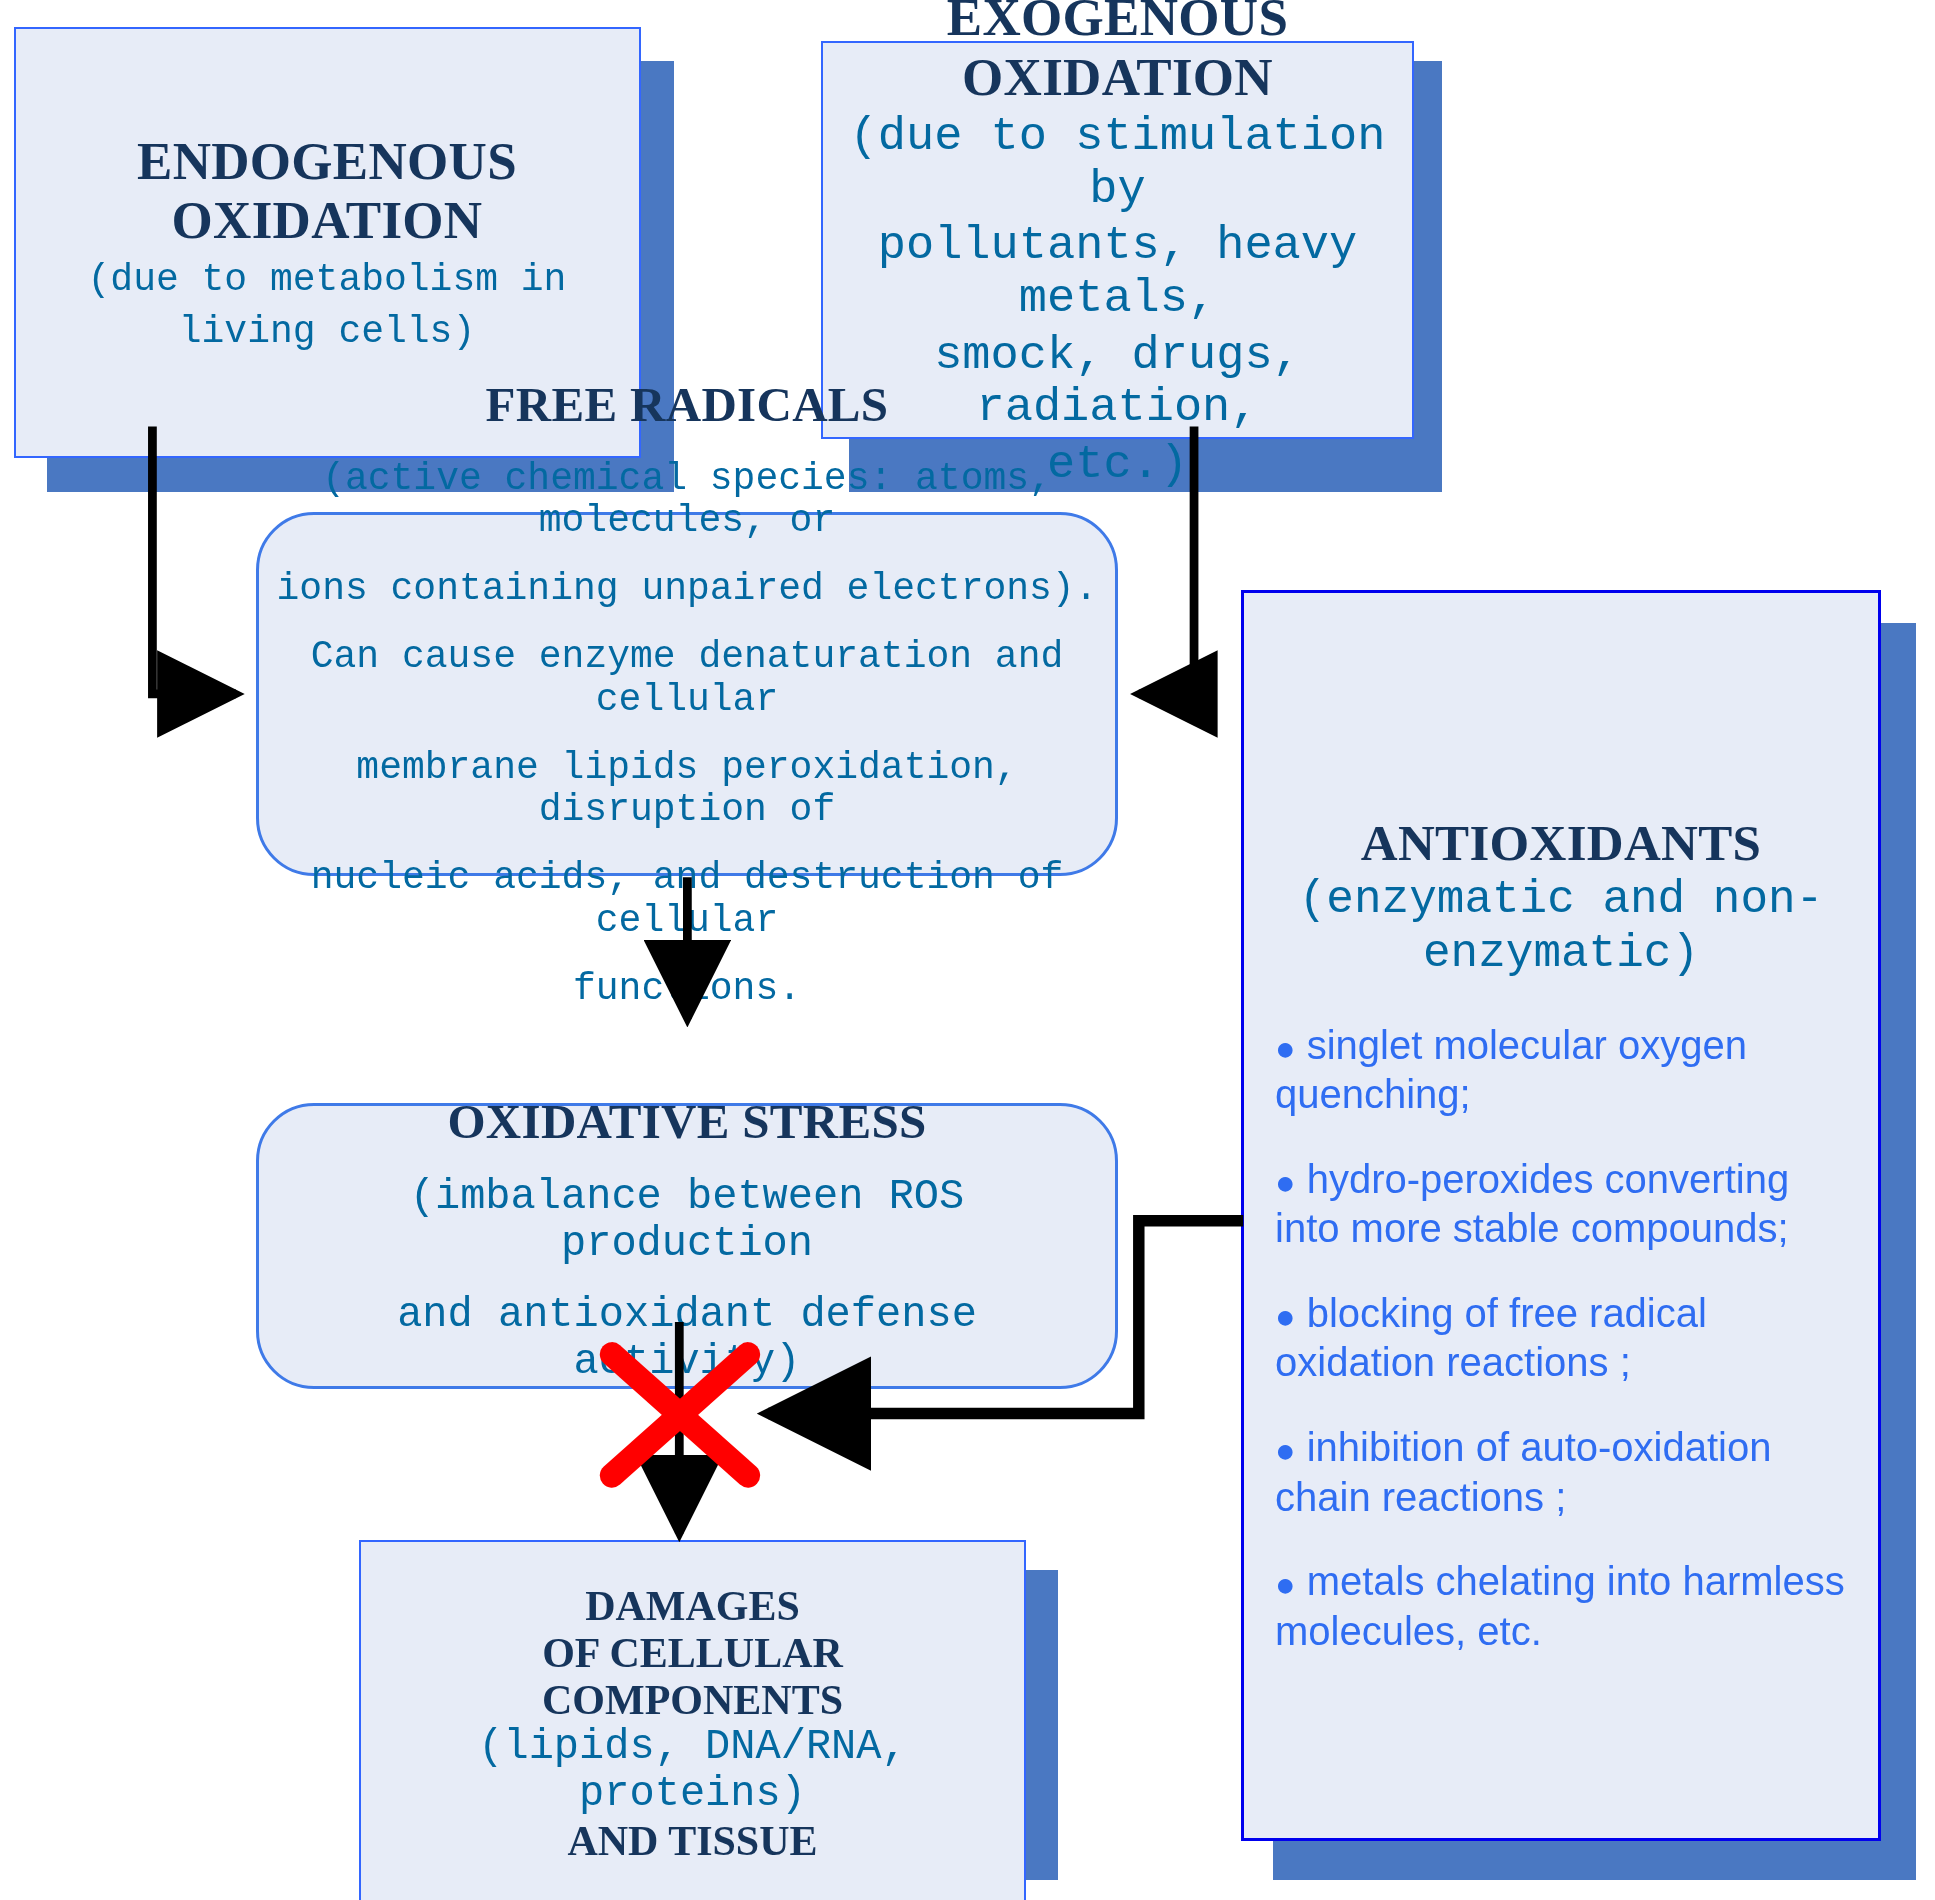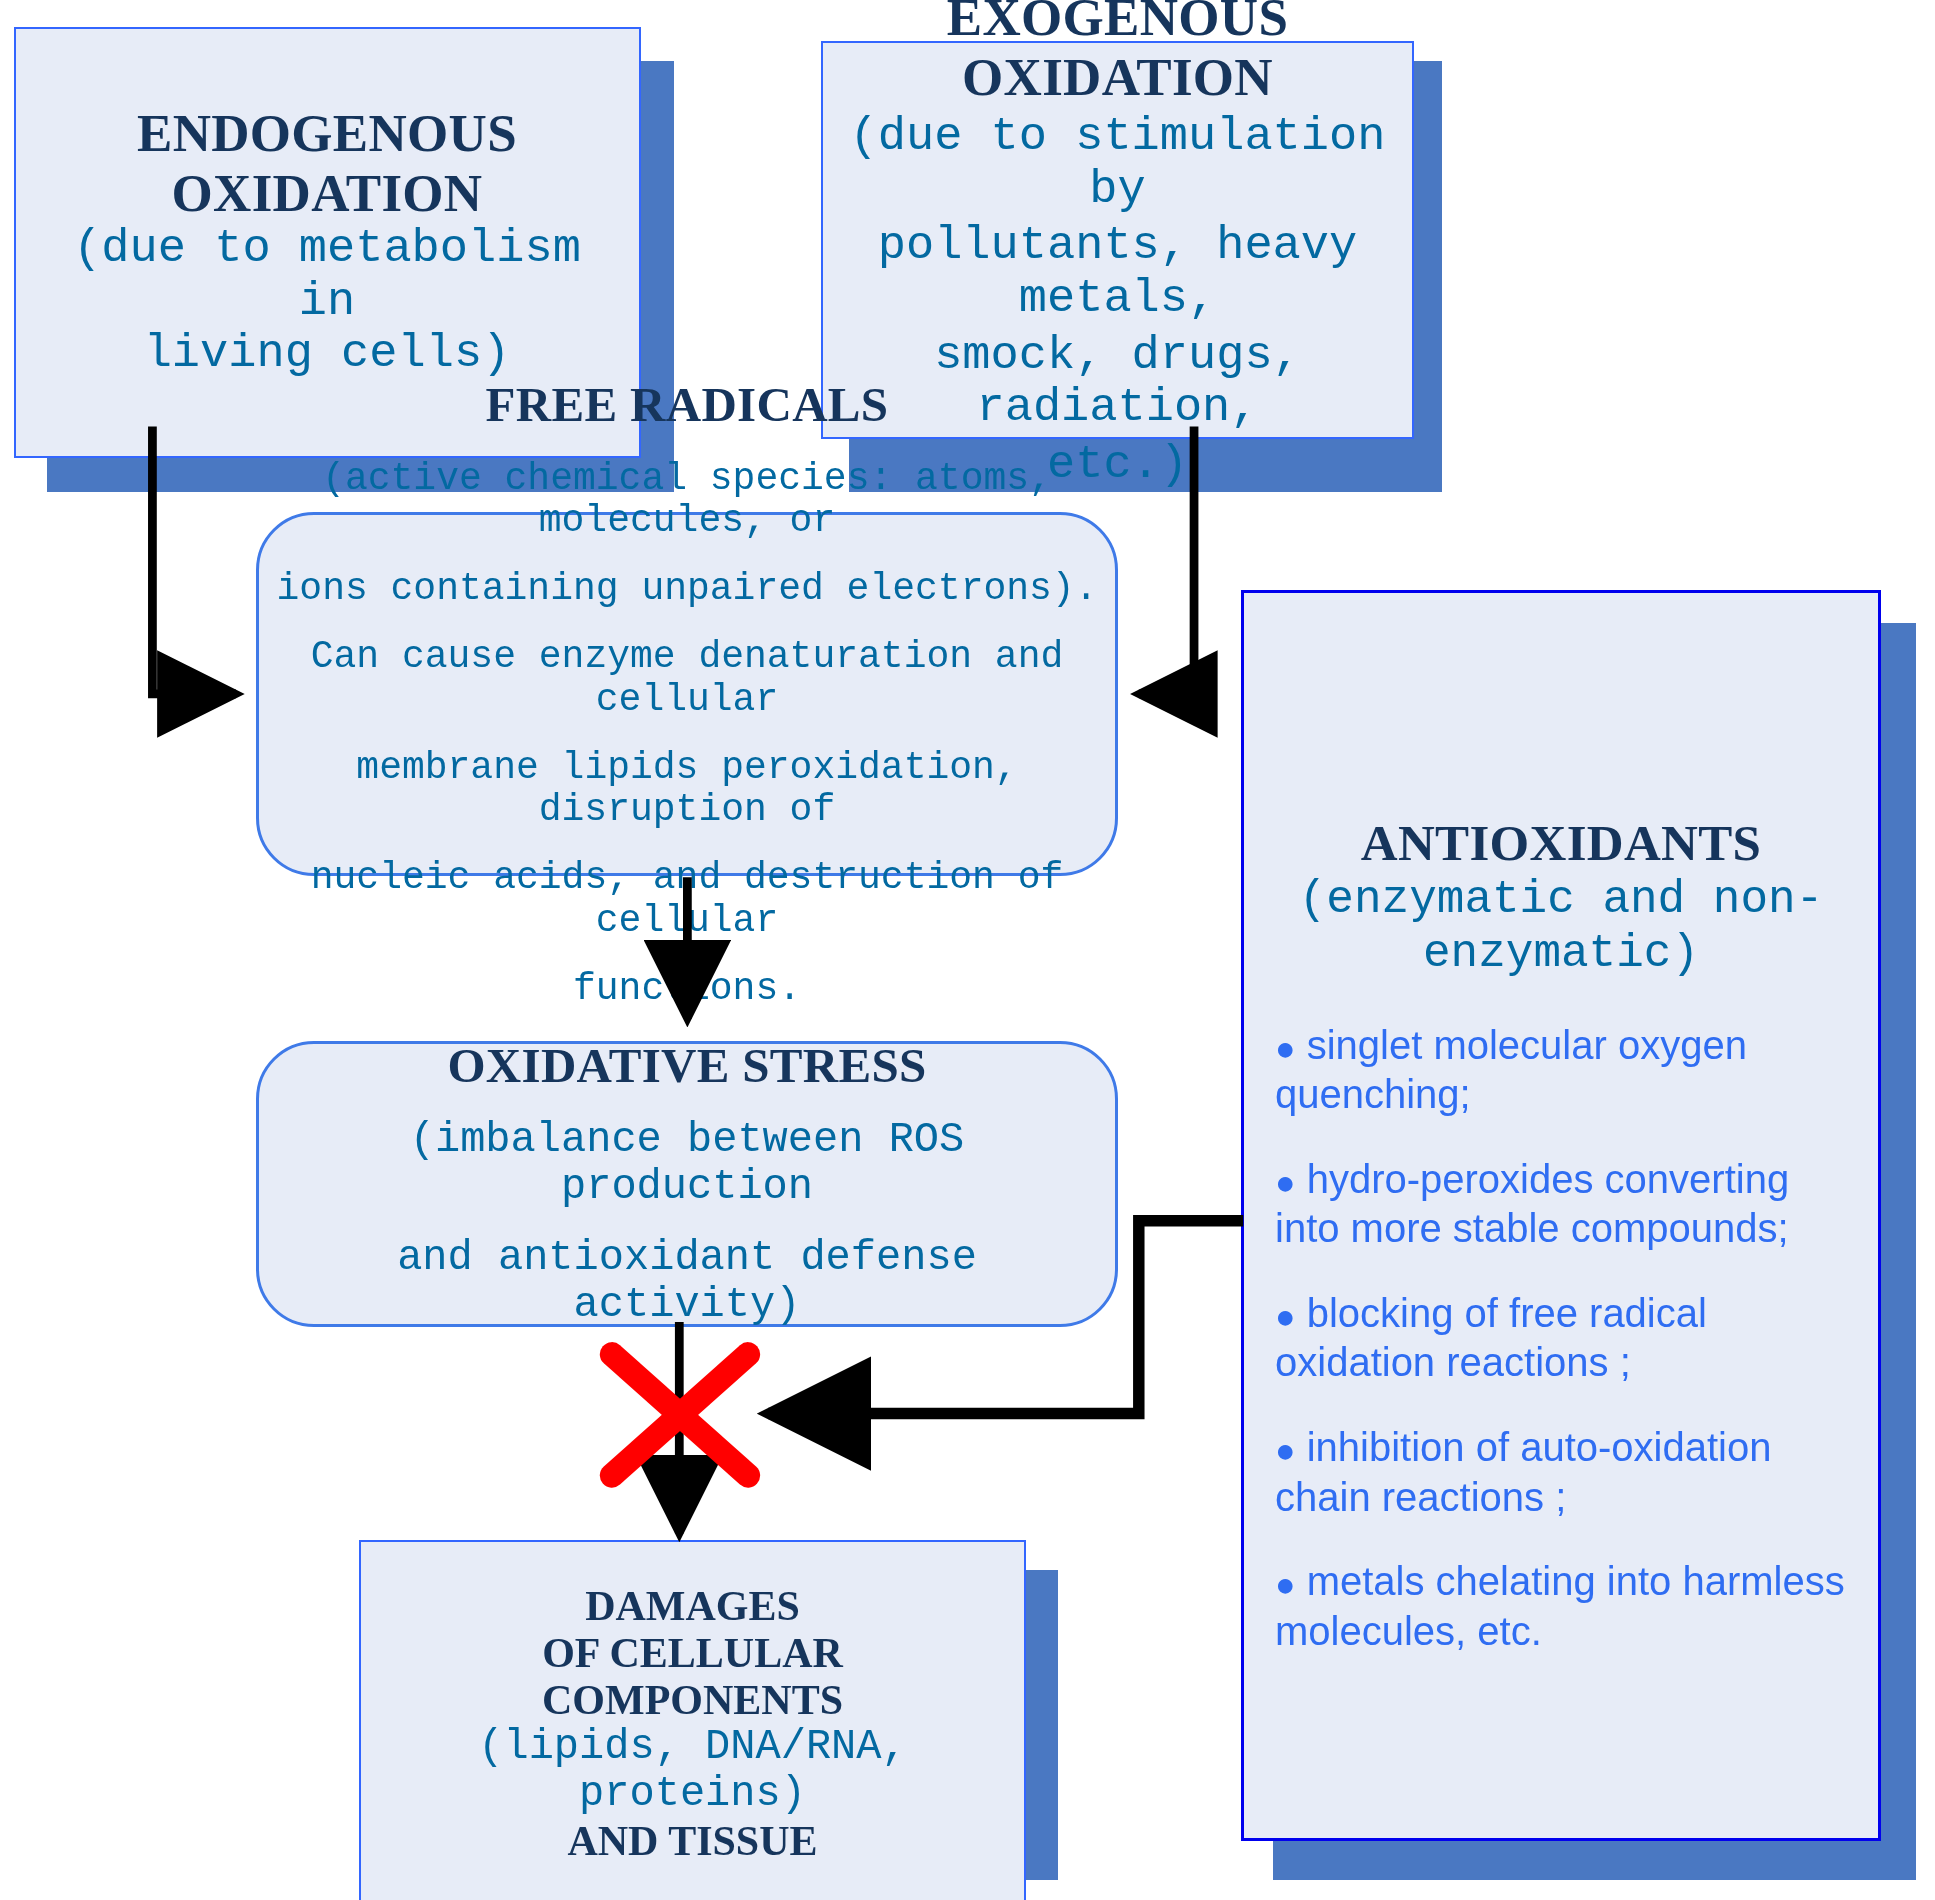--- a/index.html
+++ b/index.html
@@ -48,32 +48,32 @@
     font-family:"Liberation Serif", serif;
     font-weight:bold;
     color:#16355c;
     line-height:1.12;
   }
 
   
   #endo-shadow{ left:47px;  top:61px;  width:627px;  height:431px; }
   #endo-box{ left:13.5px; top:27px; width:627px; height:431px; padding:0 19px; }
   #endo-box .ttl{ font-size:53px; }
-  #endo-box .sub{ font-size:47px; margin-top:0; }
+  #endo-box .sub{ font-size:38px; margin-top:9px; }
 
   #exo-shadow{ left:849px; top:61px; width:593px; height:431px; }
   #exo-box{ left:821px; top:41px; width:593px; height:398px; padding:0 15px; }
   #exo-box .ttl{ font-size:53px; }
   #exo-box .sub{ font-size:47px; margin-top:4px; }
 
   #fr-box{ left:256px; top:512px; width:862px; height:364px; padding:0 17.5px; }
   #fr-box .ttl{ font-size:49px; }
   #fr-box .sub{ font-size:38px; margin-top:5.4px; }
 
-  #ox-box{ left:256px; top:1041px; width:862px; height:286px; padding:0 17.5px; }
+  #ox-box{ left:256px; top:1103px; width:862px; height:286px; padding:0 17.5px;justify-content:flex-end; }
   #ox-box .ttl{ font-size:49px; }
   #ox-box .sub{ font-size:42px; margin-top:4px; }
 
   #dmg-shadow{ left:391px; top:1570px; width:667px; height:310px; }
   #dmg-box{ left:359px; top:1540px; width:667px; height:368px; padding:0 13.5px; }
   #dmg-box .ttl2{ font-size:42px; }
   #dmg-box .sub{ font-size:42px; }
 
   #anti-shadow{ left:1273px; top:623px; width:643px; height:1257px; }
   #anti-box{

